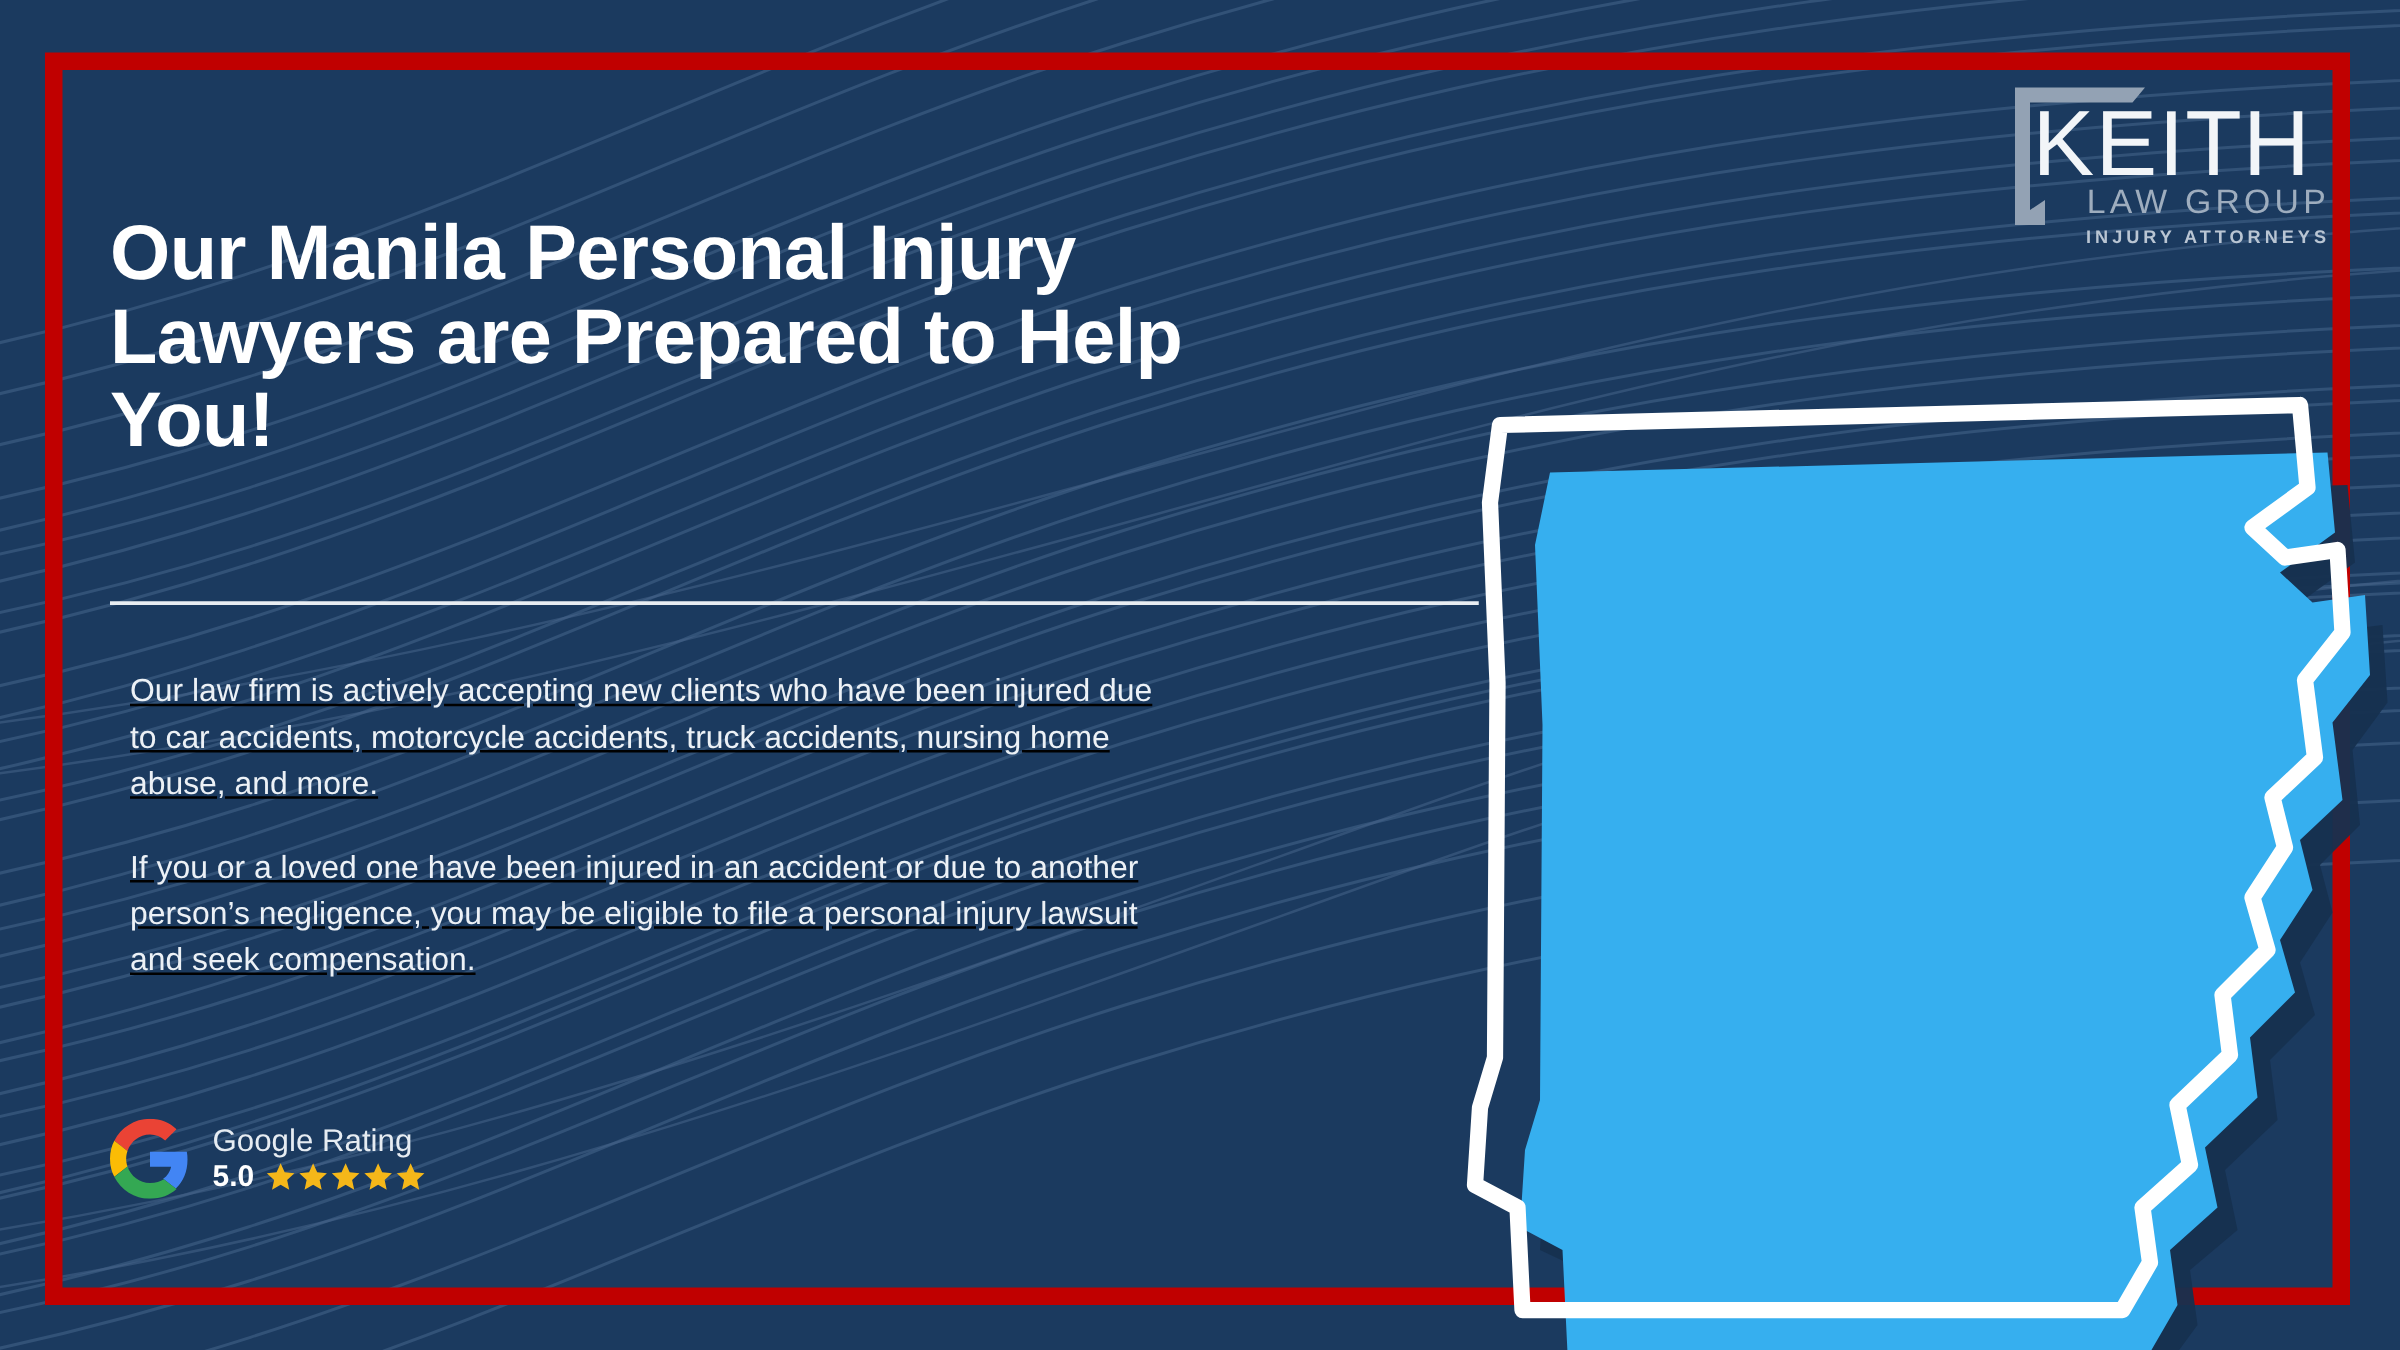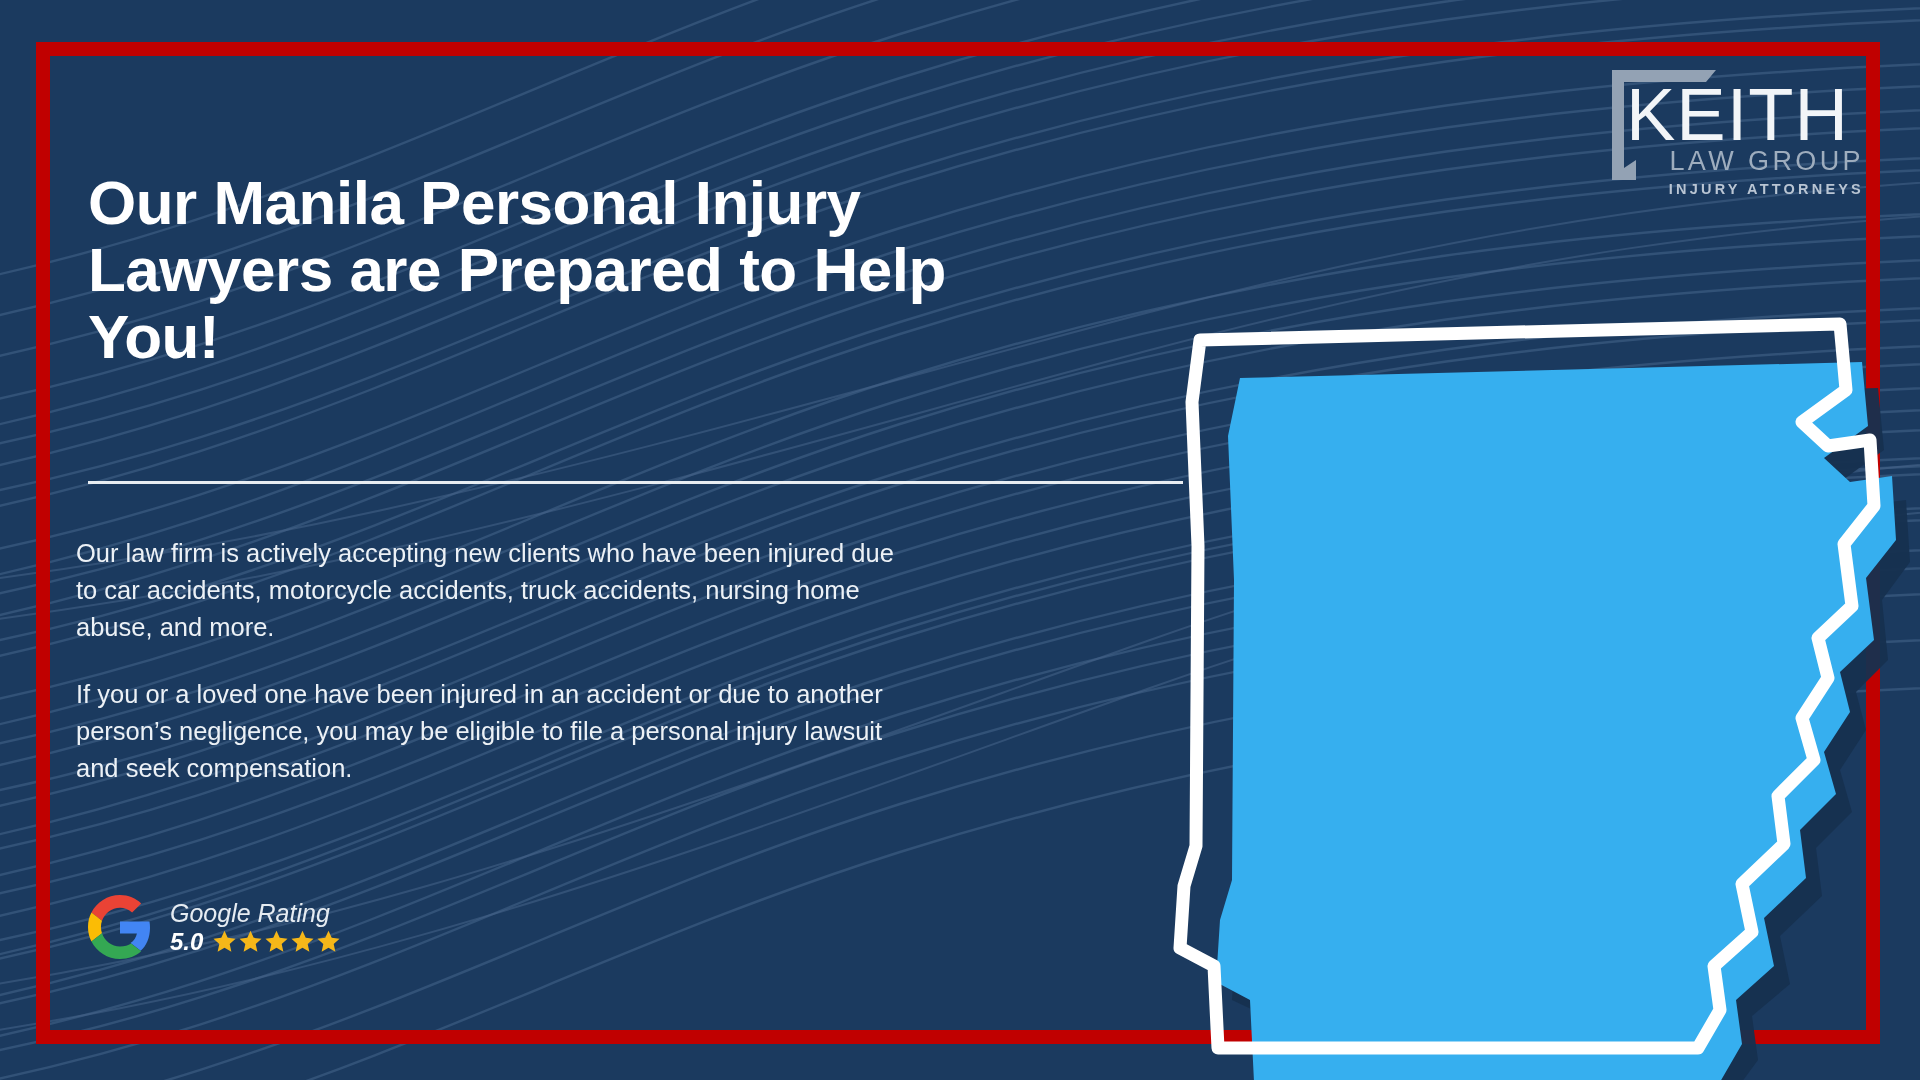--- a/index.html
+++ b/index.html
@@ -32,31 +32,31 @@
   #headline {
     font-size:62px; line-height:1.08; font-weight:700;
     color:#ffffff; letter-spacing:-0.5px;
     white-space:pre-line;
   }
   #divider {
     position:absolute; left:88px; top:481px;
     width:1095px; height:3px; background:#e8edf2;
     z-index:6;
   }
-  #body-copy { position:absolute; left:76px; top:535px; width:845px; z-index:6; }
+  #body-copy { position:absolute; left:104px; top:535px; width:845px; z-index:6;text-decoration:underline; }
   #body-copy p {
     font-size:25.5px; line-height:1.45; color:#ecf1f6;
     font-weight:400; margin-bottom:30px;
   }
   #body-copy p:last-child { margin-bottom:0;margin-top:26px; }
 
   
   #badges {
     position:absolute; left:88px; top:895px;
-    display:flex; align-items:flex-start; z-index:6;font-style:italic;
+    display:flex; align-items:flex-start; z-index:6;
   }
   .google-badge { display:flex; align-items:center; }
   .g-logo { width:64px; height:64px; flex:0 0 64px; }
   .g-text { margin-left:18px; }
   .g-title { font-size:25px; color:#e6ecf2; line-height:1.1; font-weight:400; }
   .g-row { display:flex; align-items:center; margin-top:2px; }
   .g-score { font-size:24px; font-weight:700; color:#ffffff; line-height:1; }
   .g-stars { margin-left:9px; display:flex; gap:1px; }
   .g-stars svg { width:25px; height:25px; display:block; }
 

